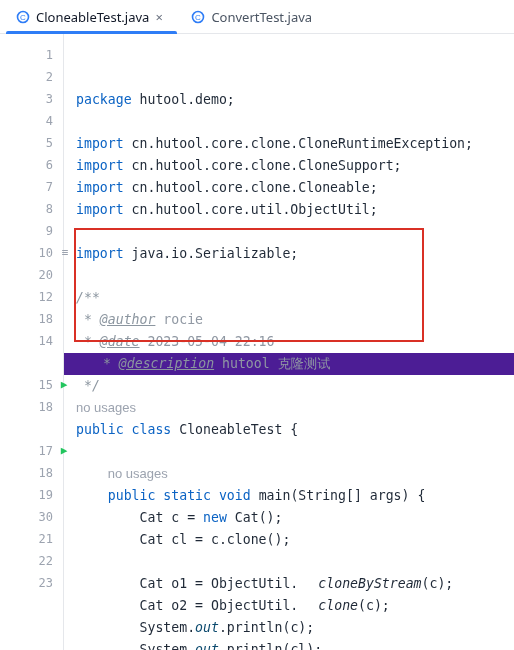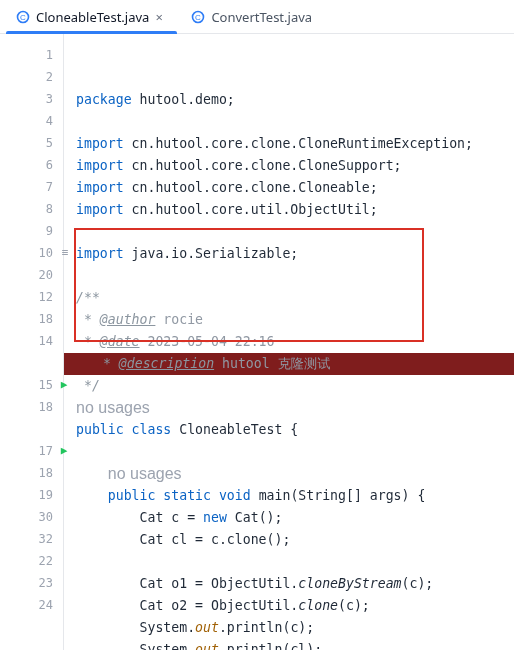--- a/index.html
+++ b/index.html
@@ -88,31 +88,31 @@
       color: #1f2937;
       white-space: pre;
       position: relative;
     }
     .cline {
       height: 22px;
       line-height: 22px;
       padding-left: 12px;
     }
     .cline.curr {
-      background: #7f1d1d;
+      background: #4c1d95;
       padding-left: 31px;
     }
     .kw { color: #0b63c4; }
     .str-dim { color: #9098a3; }
     .tag { color: #8b959f; font-style: italic; text-decoration: underline;}
     .cmt { color: #8b959f; font-style: italic; }
-    .fld { color: #a16207; font-style: italic; }
-    .fn-i { font-style: italic; color: #1f2937; }
+    .fld { color: #0c4a6e; font-style: italic; }
+    .fn-i { font-style: italic; color: #1f2937; margin-left: 20px; }
     .usages {
-      font-size: 16px;
+      font-size: 13px;
       color: #9ca3af;
       font-family: "Segoe UI", sans-serif;
       font-style: normal;
     }
     .redbox {
       position: absolute;
       border: 2px solid #d93025;
       pointer-events: none;
     }
   </style>
@@ -164,21 +164,20 @@
           <span class="tri">▶</span>
         </span></div>
       <div class="gline">18</div>
       <div class="gline"></div>
       <div class="gline">17<span class="mark">
           <span class="tri">▶</span>
         </span></div>
       <div class="gline">18</div>
       <div class="gline">19</div>
       <div class="gline">30</div>
-      <div class="gline">32</div>
+      <div class="gline">21</div>
       <div class="gline">22</div>
       <div class="gline">23</div>
-      <div class="gline">24</div>
     </div>
   <div class="code" id="code">
     <div class="redbox" id="redbox" style="top: 194px; left: 10px; width: 350px; height: 114px;"></div>
   <div class="cline"><span class="kw">package </span><span>hutool.demo;</span></div><div class="cline"></div><div class="cline"><span class="kw">import </span><span>cn.hutool.core.clone.CloneRuntimeException;</span></div><div class="cline"><span class="kw">import </span><span>cn.hutool.core.clone.CloneSupport;</span></div><div class="cline"><span class="kw">import </span><span>cn.hutool.core.clone.Cloneable;</span></div><div class="cline"><span class="kw">import </span><span>cn.hutool.core.util.ObjectUtil;</span></div><div class="cline"></div><div class="cline"><span class="kw">import </span><span>java.io.Serializable;</span></div><div class="cline"></div><div class="cline"><span class="cmt">/**</span></div><div class="cline"><span class="cmt"> * </span><span class="tag">@author</span><span class="str-dim"> rocie</span></div><div class="cline"><span class="cmt"> * </span><span class="tag">@date</span><span class="str-dim"> 2023-05-04 22:16</span></div><div class="cline curr"><span class="cmt"> * </span><span class="tag">@description</span><span class="str-dim"> hutool 克隆测试</span></div><div class="cline"><span class="cmt"> */</span></div><div class="cline"><span class="usages">no usages</span></div><div class="cline"><span class="kw">public class </span><span>CloneableTest {</span></div><div class="cline"></div><div class="cline"><span>    </span><span class="usages">no usages</span></div><div class="cline"><span>    </span><span class="kw">public static void </span><span>main(String[] args) {</span></div><div class="cline"><span>        Cat c = </span><span class="kw">new </span><span>Cat();</span></div><div class="cline"><span>        Cat cl = c.clone();</span></div><div class="cline"></div><div class="cline"><span>        Cat o1 = ObjectUtil.</span><span class="fn-i">cloneByStream</span><span>(c);</span></div><div class="cline"><span>        Cat o2 = ObjectUtil.</span><span class="fn-i">clone</span><span>(c);</span></div><div class="cline"><span>        System.</span><span class="fld">out</span><span>.println(c);</span></div><div class="cline"><span>        System.</span><span class="fld">out</span><span>.println(cl);</span></div></div>
 </div>
 
 </body></html>

